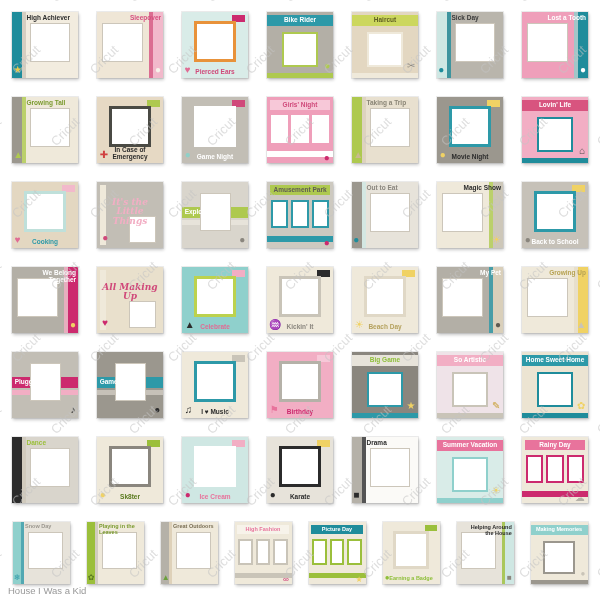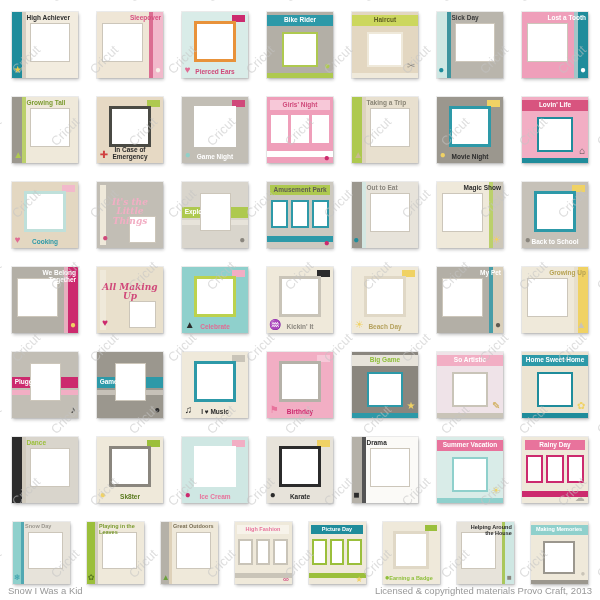--- a/index.html
+++ b/index.html
@@ -508,16 +508,15 @@
       <span class="wm" style="color: rgb(196, 196, 196); left: 48px; top: 556px;">Cricut</span>
       <span class="wm" style="color: rgb(196, 196, 196); left: 126px; top: 556px;">Cricut</span>
       <span class="wm" style="color: rgb(196, 196, 196); left: 204px; top: 556px;">Cricut</span>
       <span class="wm" style="color: rgb(196, 196, 196); left: 282px; top: 556px;">Cricut</span>
       <span class="wm" style="color: rgb(196, 196, 196); left: 360px; top: 556px;">Cricut</span>
       <span class="wm" style="color: rgb(196, 196, 196); left: 438px; top: 556px;">Cricut</span>
       <span class="wm" style="color: rgb(196, 196, 196); left: 516px; top: 556px;">Cricut</span>
       <span class="wm" style="color: rgb(196, 196, 196); left: 594px; top: 556px;">Cricut</span>
     </div>
   <div id="footer">
-    <span>Snow I Was a Kid</span>
-    <span>Licensed &amp; copyrighted materials Provo Craft, 2013</span>
+    <span>House I Was a Kid</span>
   </div>
 </div>
 
 </body></html>

